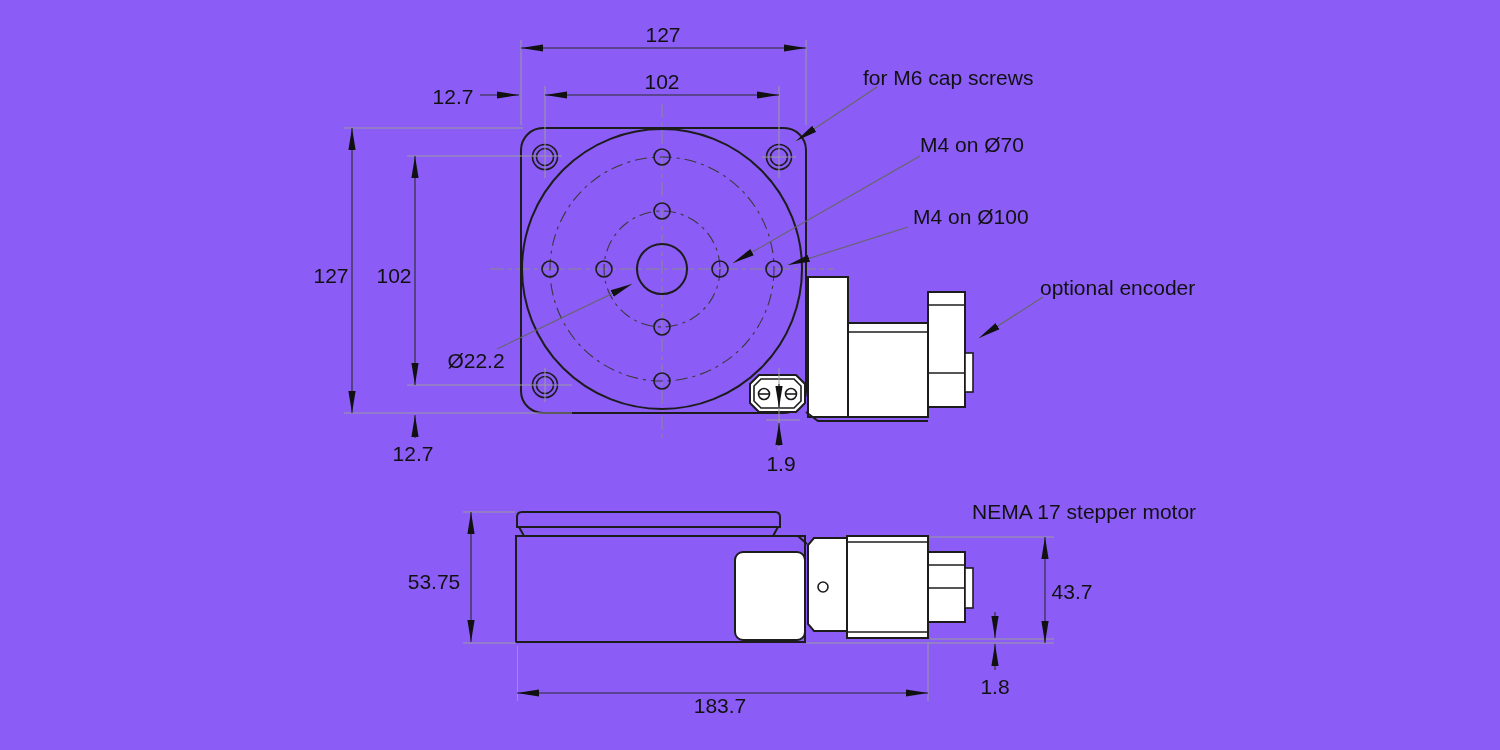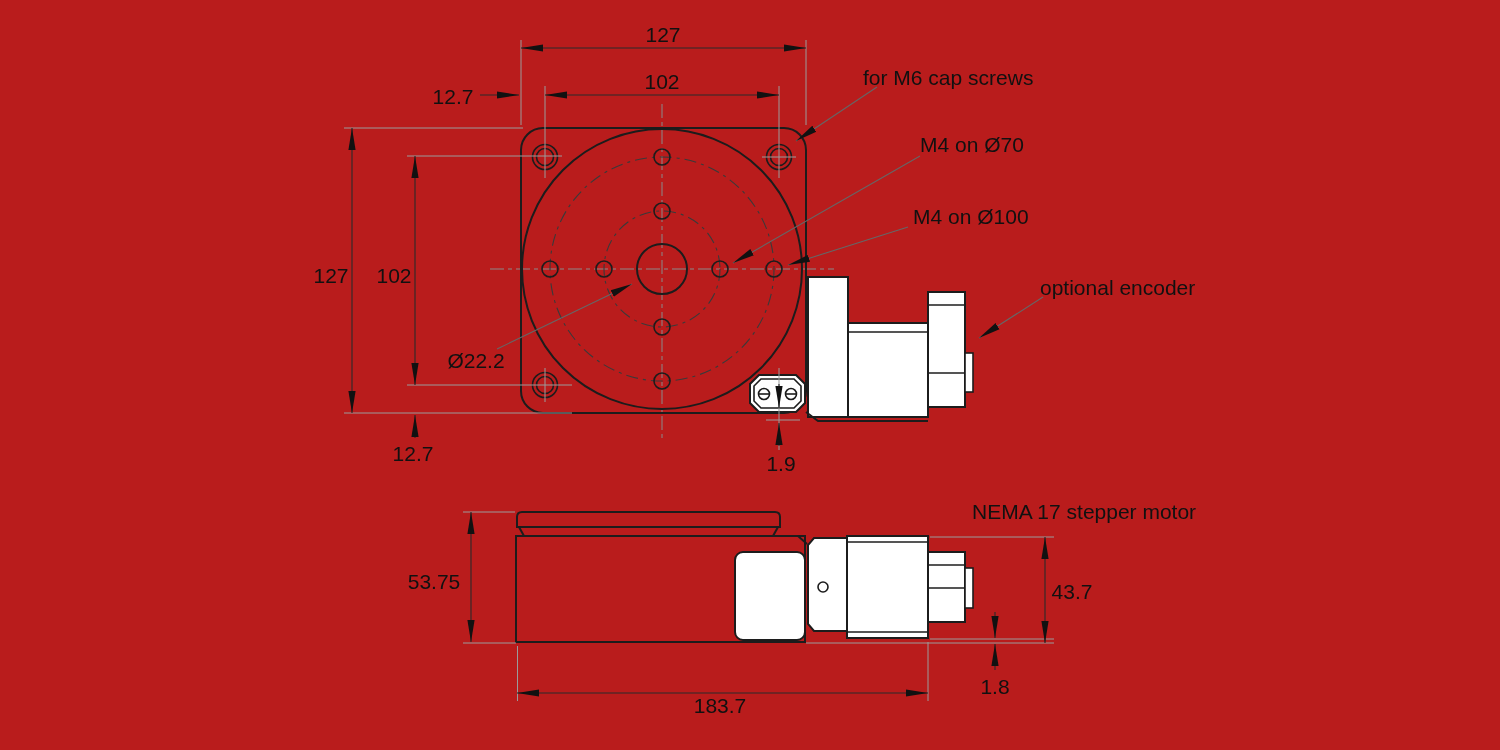--- a/index.html
+++ b/index.html
@@ -1,16 +1,16 @@
 <!DOCTYPE html>
 <html><head>
 <meta charset="utf-8">
 <style>
   html,body{margin:0;padding:0;background:#ffffff;}
-  .stage{position:relative;width:1500px;height:750px;background:#b91c1c;overflow:hidden;}
+  .stage{position:relative;width:1500px;height:750px;background:#8b5cf6;overflow:hidden;}
   svg{display:block;}
   .ln2  {fill:none;stroke:#1c1c1c;stroke-width:2;}
   .ln16 {fill:none;stroke:#1c1c1c;stroke-width:1.6;}
   .fw   {fill:#ffffff;stroke:#1c1c1c;stroke-width:2;}
   .fw16 {fill:#ffffff;stroke:#1c1c1c;stroke-width:1.6;}
   .dash {fill:none;stroke:#3a3a3a;stroke-width:1.1;stroke-dasharray:12 5 3 5;}
   .cl   {fill:none;stroke:#8a8a8a;stroke-width:1;stroke-dasharray:14 4 4 4;}
   .ext  {fill:none;stroke:#9b9b9b;stroke-width:1;}
   .dim  {fill:none;stroke:#2b2b2b;stroke-width:1.1;}
   .ldr  {fill:none;stroke:#666666;stroke-width:1.1;}

